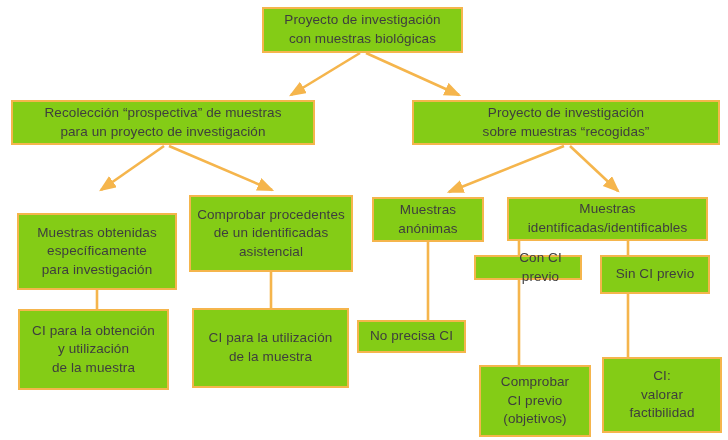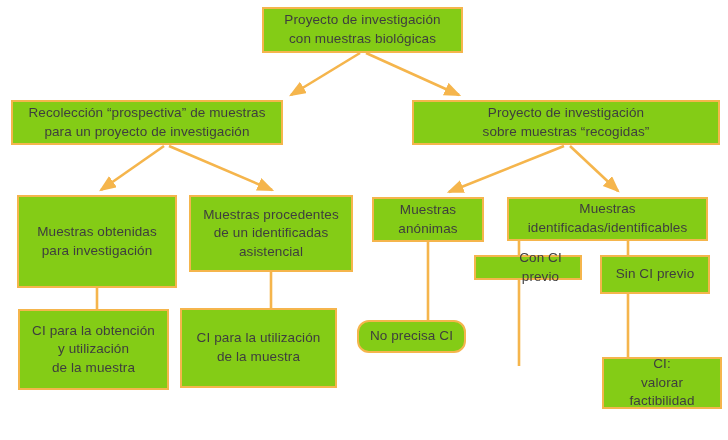--- a/index.html
+++ b/index.html
@@ -14,33 +14,33 @@
   .ah { fill:var(--accent); }
   .box {
     position:absolute; z-index:2;
     border:2.5px solid var(--accent); background:#84cc16;
     display:flex; flex-direction:column; align-items:center; justify-content:center;
     text-align:center; color:var(--text);
     font-size:13.5px; line-height:1.38; letter-spacing:0.1px;
   }
   
   #b-root          { left:262px; top:7px;   width:201px; height:46px; }
-  #b-prospectiva   { left:11px;  top:100px; width:272px; height:45px; }
+  #b-prospectiva   { left:11px;  top:100px; width:304px; height:45px; }
   #b-recogidas     { left:412px; top:100px; width:308px; height:45px; }
-  #b-obtenidas     { left:17px;  top:195px; width:160px; height:93px; }
+  #b-obtenidas     { left:17px;  top:213px; width:160px; height:77px; }
   #b-procedentes   { left:189px; top:195px; width:164px; height:77px; }
   #b-anonimas      { left:372px; top:197px; width:112px; height:45px; }
   #b-identificadas { left:507px; top:197px; width:201px; height:44px; }
   #b-con-ci        { left:474px; top:255px; width:108px; height:25px;padding-left:25px; }
   #b-sin-ci        { left:600px; top:255px; width:110px; height:39px; }
   #b-ci-obtencion  { left:18px;  top:309px; width:151px; height:81px; }
-  #b-ci-utilizacion{ left:180px; top:308px; width:157px; height:80px; }
-  #b-no-precisa    { left:357px; top:320px; width:109px; height:33px;border-radius:12px; }
+  #b-ci-utilizacion{ left:192px; top:308px; width:157px; height:80px; }
+  #b-no-precisa    { left:357px; top:320px; width:109px; height:33px; }
   #b-comprobar     { left:479px; top:365px; width:112px; height:72px; }
-  #b-valorar       { left:602px; top:357px; width:120px; height:52px; }
+  #b-valorar       { left:602px; top:357px; width:120px; height:76px; }
 </style>
 </head>
 <body>
 
 <div class="canvas">
 
   <svg class="edges" width="728" height="440" viewBox="0 0 728 440" aria-hidden="true">
     <defs>
       <marker id="ah" markerWidth="8" markerHeight="7" refX="5.6" refY="2.6" orient="auto" markerUnits="strokeWidth">
         <path class="ah" d="M0,0 L6.5,2.6 L0,5.2 Z"></path>
@@ -73,25 +73,26 @@
     <span>para un proyecto de investigación</span>
   </div>
 
   <div class="box" id="b-recogidas">
     <span>Proyecto de investigación</span>
     <span>sobre muestras “recogidas”</span>
   </div>
 
   <div class="box" id="b-obtenidas">
     <span>Muestras obtenidas</span>
+    <span>específicamente</span>
     <span>para investigación</span>
   </div>
 
   <div class="box" id="b-procedentes">
-    <span>Muestras procedentes</span>
+    <span>Comprobar procedentes</span>
     <span>de un identificadas</span>
     <span>asistencial</span>
   </div>
 
   <div class="box" id="b-anonimas">
     <span>Muestras</span>
     <span>anónimas</span>
   </div>
 
   <div class="box" id="b-identificadas">
@@ -115,20 +116,25 @@
 
   <div class="box" id="b-ci-utilizacion">
     <span>CI para la utilización</span>
     <span>de la muestra</span>
   </div>
 
   <div class="box" id="b-no-precisa">
     <span>No precisa CI</span>
   </div>
 
+  <div class="box" id="b-comprobar">
+    <span>Comprobar</span>
+    <span>CI previo</span>
+    <span>(objetivos)</span>
+  </div>
 
   <div class="box" id="b-valorar">
     <span>CI:</span>
     <span>valorar</span>
     <span>factibilidad</span>
   </div>
 
 </div>
 
 </body></html>

